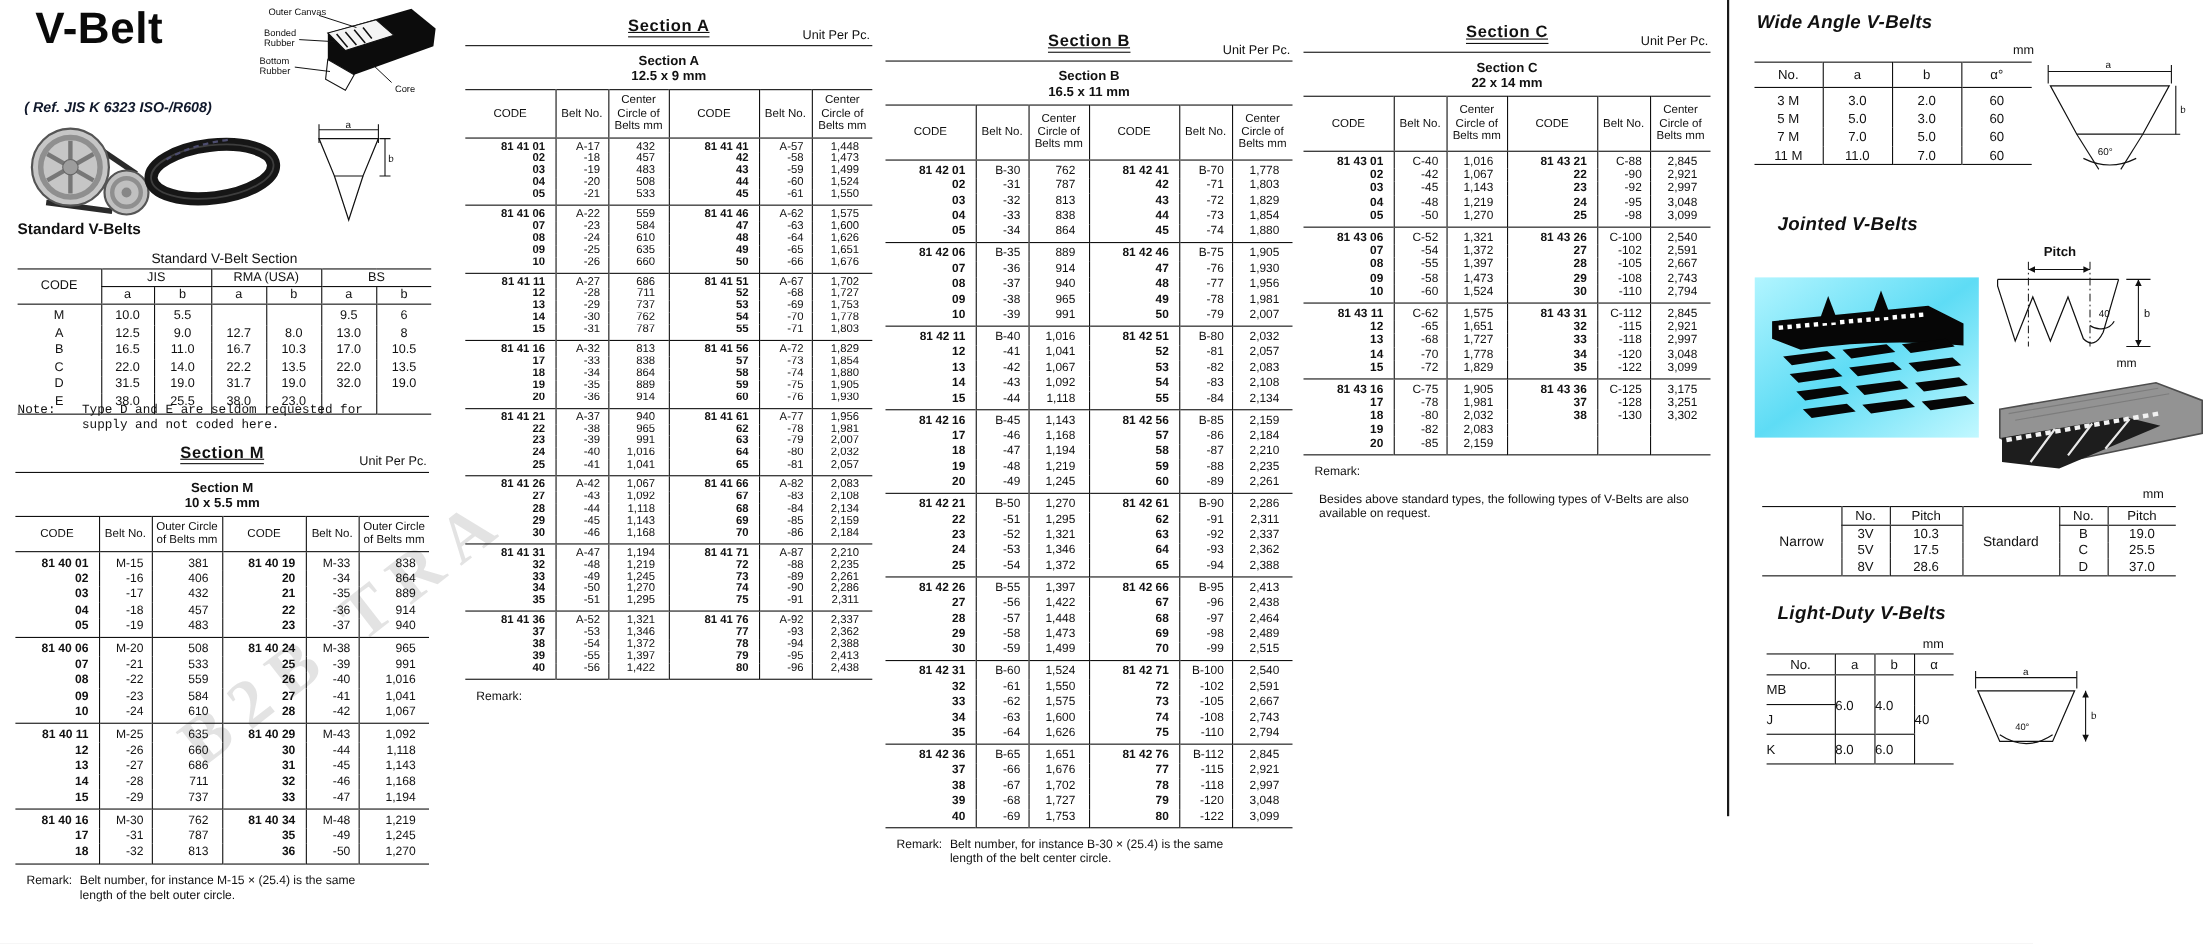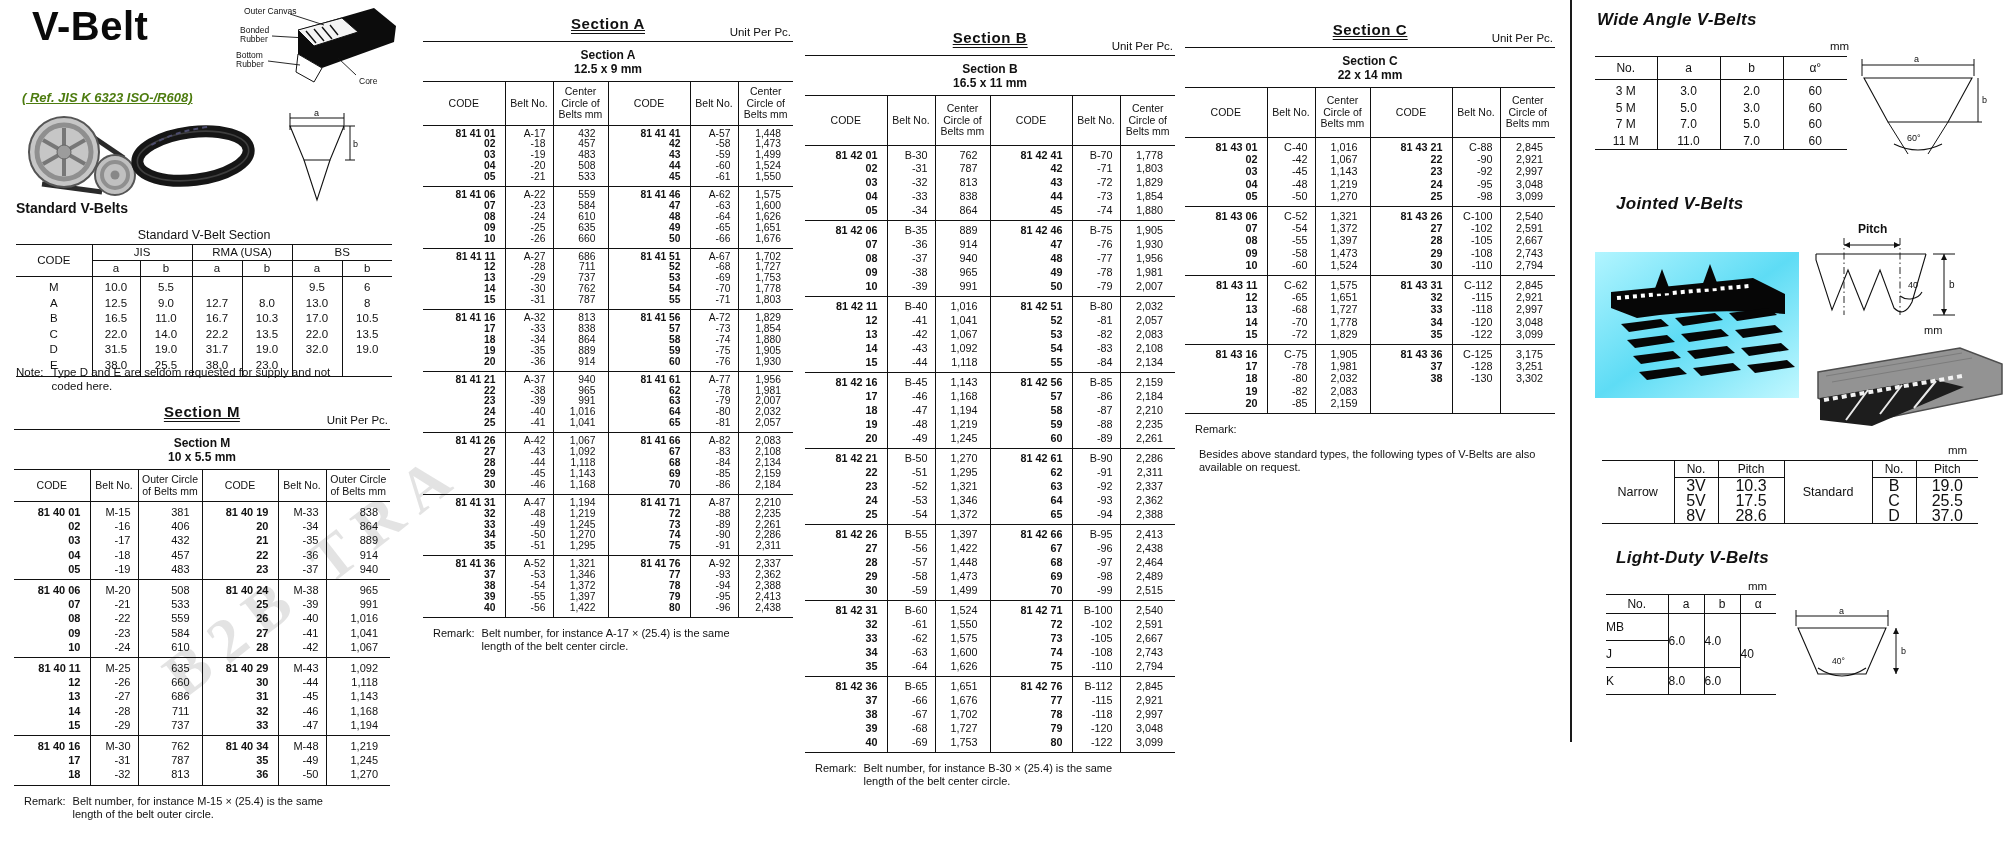--- a/index.html
+++ b/index.html
@@ -4,32 +4,32 @@
 <style>
   *{margin:0;padding:0;box-sizing:border-box;}
   html,body{background:#e8e8e8;}
   body{font-family:"Liberation Sans",sans-serif;color:#111;}
   #page{position:relative;width:2004px;height:858px;background:#ffffff;overflow:hidden;}
   .abs{position:absolute;}
 
   
   .main-title{font-size:40px;font-weight:bold;letter-spacing:.5px;color:#0a0a0a;}
   .main-subtitle{font-size:23px;font-weight:bold;color:#0a0a0a;}
-  .ref-line{font-size:13px;font-style:italic;font-weight:600;color:#4d7c0f;text-decoration:underline;}
+  .ref-line{font-size:13px;font-style:italic;font-weight:600;color:#0f172a;}
   .std-heading{font-size:14px;font-weight:bold;}
   .std-title{font-size:12.5px;text-align:center;padding-bottom:2px;}
   table.std{border-collapse:collapse;width:100%;border-top:1.5px solid #111;border-bottom:1.5px solid #111;table-layout:fixed;}
   .std th{font-weight:normal;font-size:11.5px;line-height:13px;padding:1px 0;text-align:center;border-bottom:1px solid #111;}
   .std th+th{border-left:1px solid #111;}
   .std thead tr+tr th{border-left:1px solid #111;}
   .std td{font-size:11.5px;line-height:15.5px;text-align:center;}
   .std td+td{border-left:1px solid #111;}
   .std tbody tr:first-child td{padding-top:3px;}
   .std tbody tr:last-child td{padding-bottom:3px;}
-  .note-row{display:flex;gap:8px;font-size:11.5px;line-height:13.5px;}
+  .note-row{display:flex;gap:24px;font-size:11.5px;line-height:13.5px;font-family:Liberation Mono, monospace;}
   .note-row p{max-width:300px;}
 
   
   .sec-headrow{position:relative;border-bottom:1.6px solid #111;}
   .sec-title{position:absolute;left:50%;transform:translateX(-50%);bottom:7px;font-weight:bold;font-size:15px;letter-spacing:.6px;text-decoration:underline;border-bottom:1.5px solid #111;padding-bottom:1px;white-space:nowrap;}
   .unit{position:absolute;right:2px;bottom:3px;font-size:11.5px;white-space:nowrap;}
   .sec-sub{text-align:center;font-weight:bold;font-size:12px;line-height:13.5px;padding:7px 0 5px;}
   table.belt{border-collapse:collapse;width:100%;border-top:1.6px solid #111;border-bottom:1.6px solid #111;table-layout:fixed;}
   .belt th{font-weight:normal;font-size:10.5px;line-height:11.5px;text-align:center;vertical-align:middle;border-bottom:1.2px solid #111;padding:4px 1px;}
   .belt th+th{border-left:1px solid #111;}
@@ -57,21 +57,21 @@
   .wa th{font-weight:normal;font-size:12px;padding:4px 0;border-bottom:1px solid #111;text-align:center;}
   .wa th+th{border-left:1px solid #111;}
   .wa td{font-size:12px;line-height:16.5px;text-align:center;}
   .wa td+td{border-left:1px solid #111;}
   .wa tbody tr:first-child td{padding-top:3px;}
   .wa tbody tr:last-child td{padding-bottom:0;}
 
   table.ns{border-collapse:collapse;width:100%;border-top:1.5px solid #111;border-bottom:1.5px solid #111;table-layout:fixed;}
   .ns th{font-weight:normal;font-size:12px;padding:1px 0;border-bottom:1px solid #111;text-align:center;}
   .ns th+th{border-left:1px solid #111;}
-  .ns td{font-size:16px;line-height:15px;text-align:center;}
+  .ns td{font-size:12px;line-height:15px;text-align:center;}
   .ns td+td{border-left:1px solid #111;}
   .ns .lbl{border-left:1px solid #111;border-right:1px solid #111;font-size:12.5px;}
   .ns .lbl:first-child{border-left:none;}
 
   table.ld{border-collapse:collapse;width:100%;border-top:1.5px solid #111;border-bottom:1.5px solid #111;table-layout:fixed;}
   .ld th{font-weight:normal;font-size:12px;padding:2px 0;border-bottom:1px solid #111;text-align:center;}
   .ld th+th{border-left:1px solid #111;}
   .ld td{font-size:12px;text-align:left;height:27px;vertical-align:middle;}
   .ld td+td{border-left:1px solid #111;}
   .ld .hline{border-bottom:1px solid #111;}
@@ -766,21 +766,20 @@
             <td class="c-belt">-56</td>
             <td class="c-num">1,422</td>
             <td class="c-code">80</td>
             <td class="c-belt">-96</td>
             <td class="c-num">2,438</td>
           </tr>
         </tbody>
     </table>
     <div class="remark">
       <span class="rlabel">Remark:</span>
-      <p>Belt number, for instance A-17 × (25.4) is the same length of the belt center circle.</p>
     </div>
   </div>
 
   <div class="abs sec-b" style="left:805px;top:14px;width:370px;">
     <div class="sec-headrow" style="height:42px;">
       <span class="sec-title">Section B</span>
       <span class="unit">Unit Per Pc.</span>
     </div>
     <div class="sec-sub">
       <div>Section B</div>

